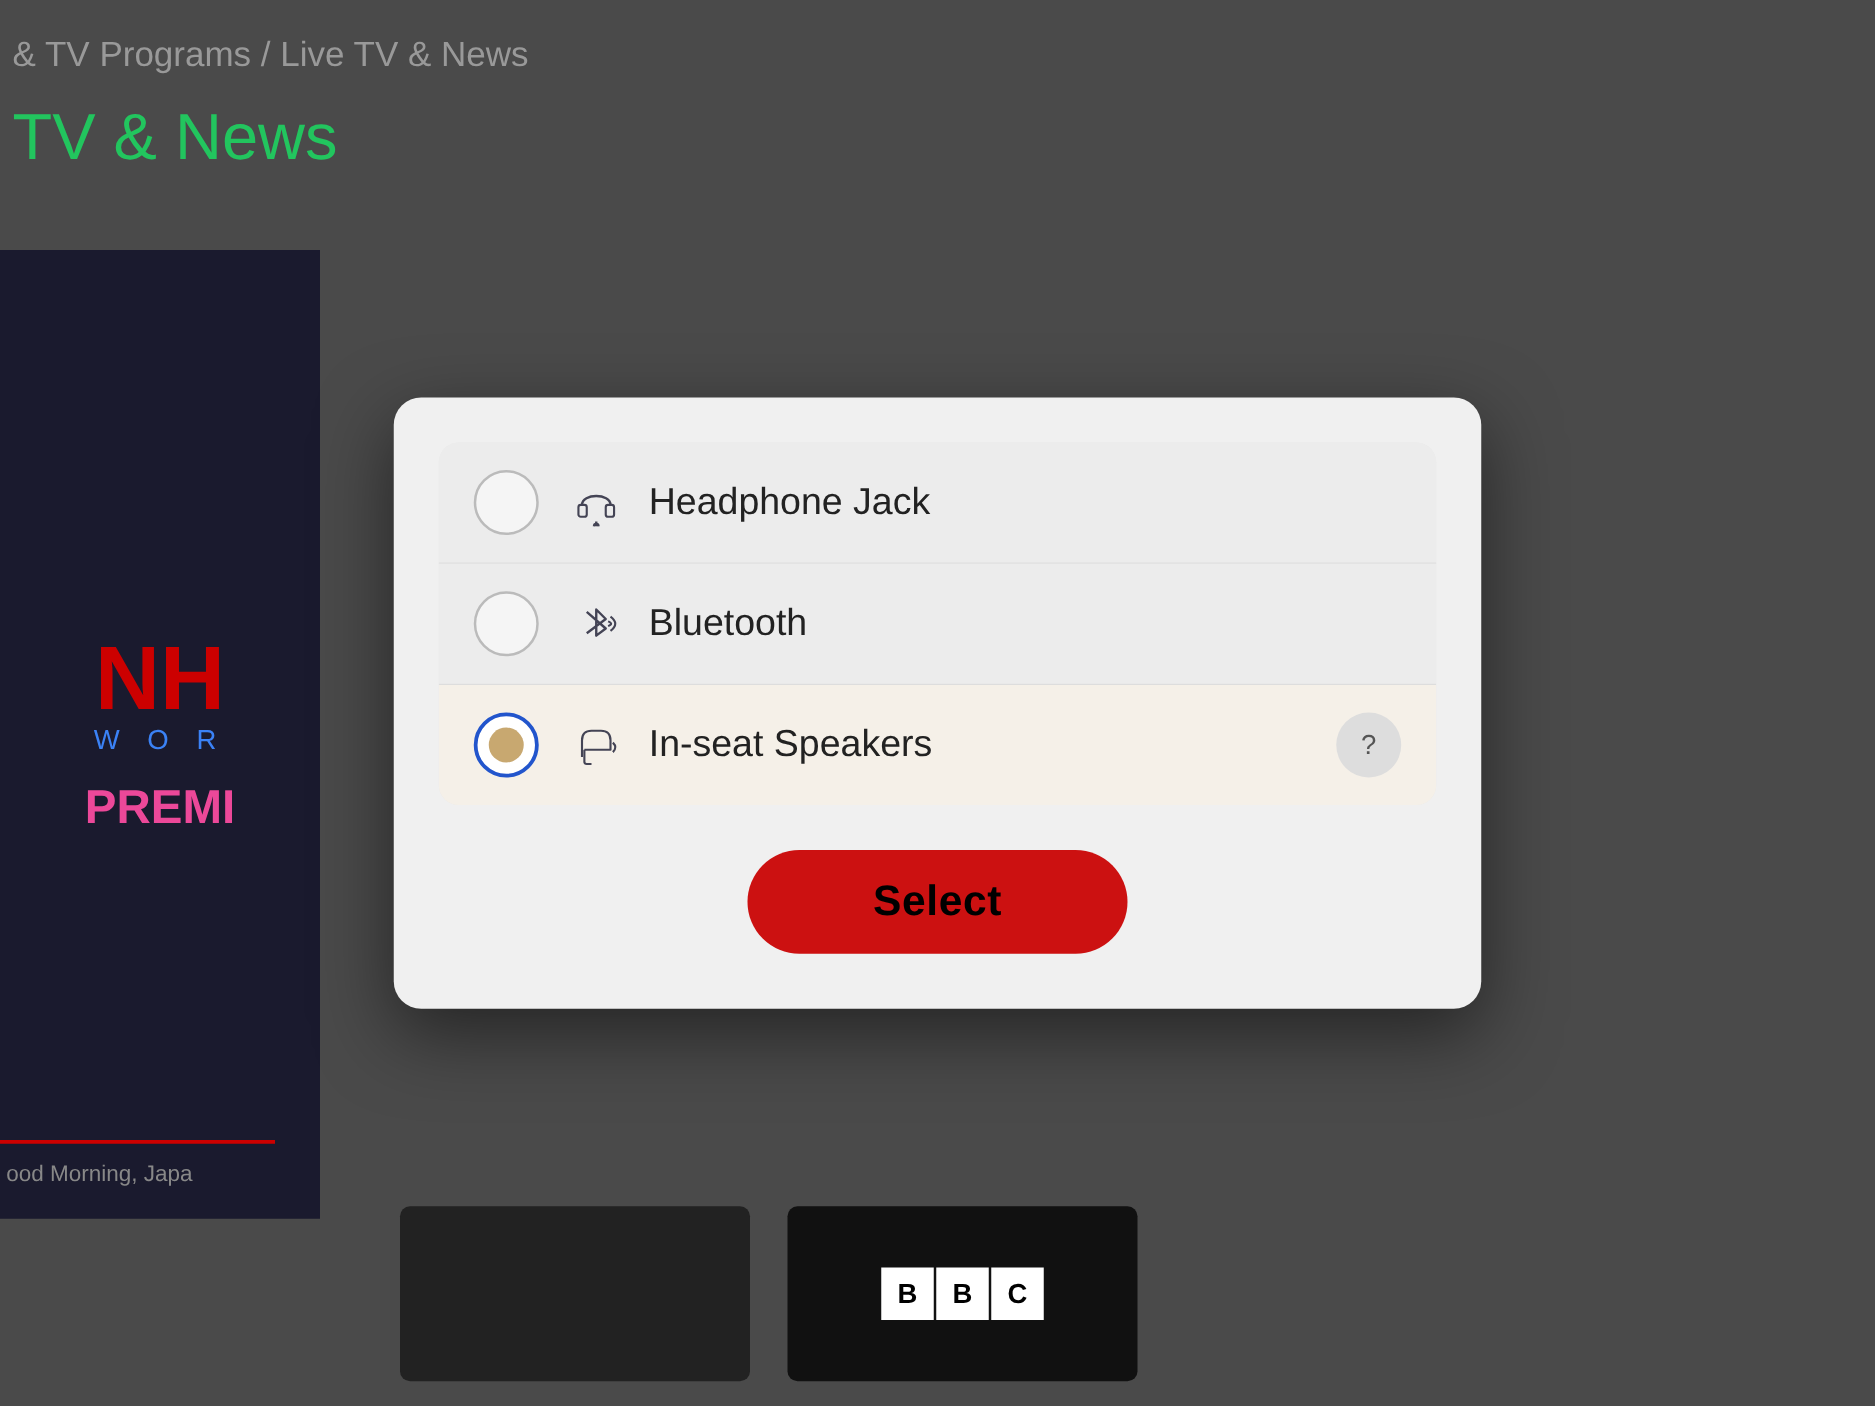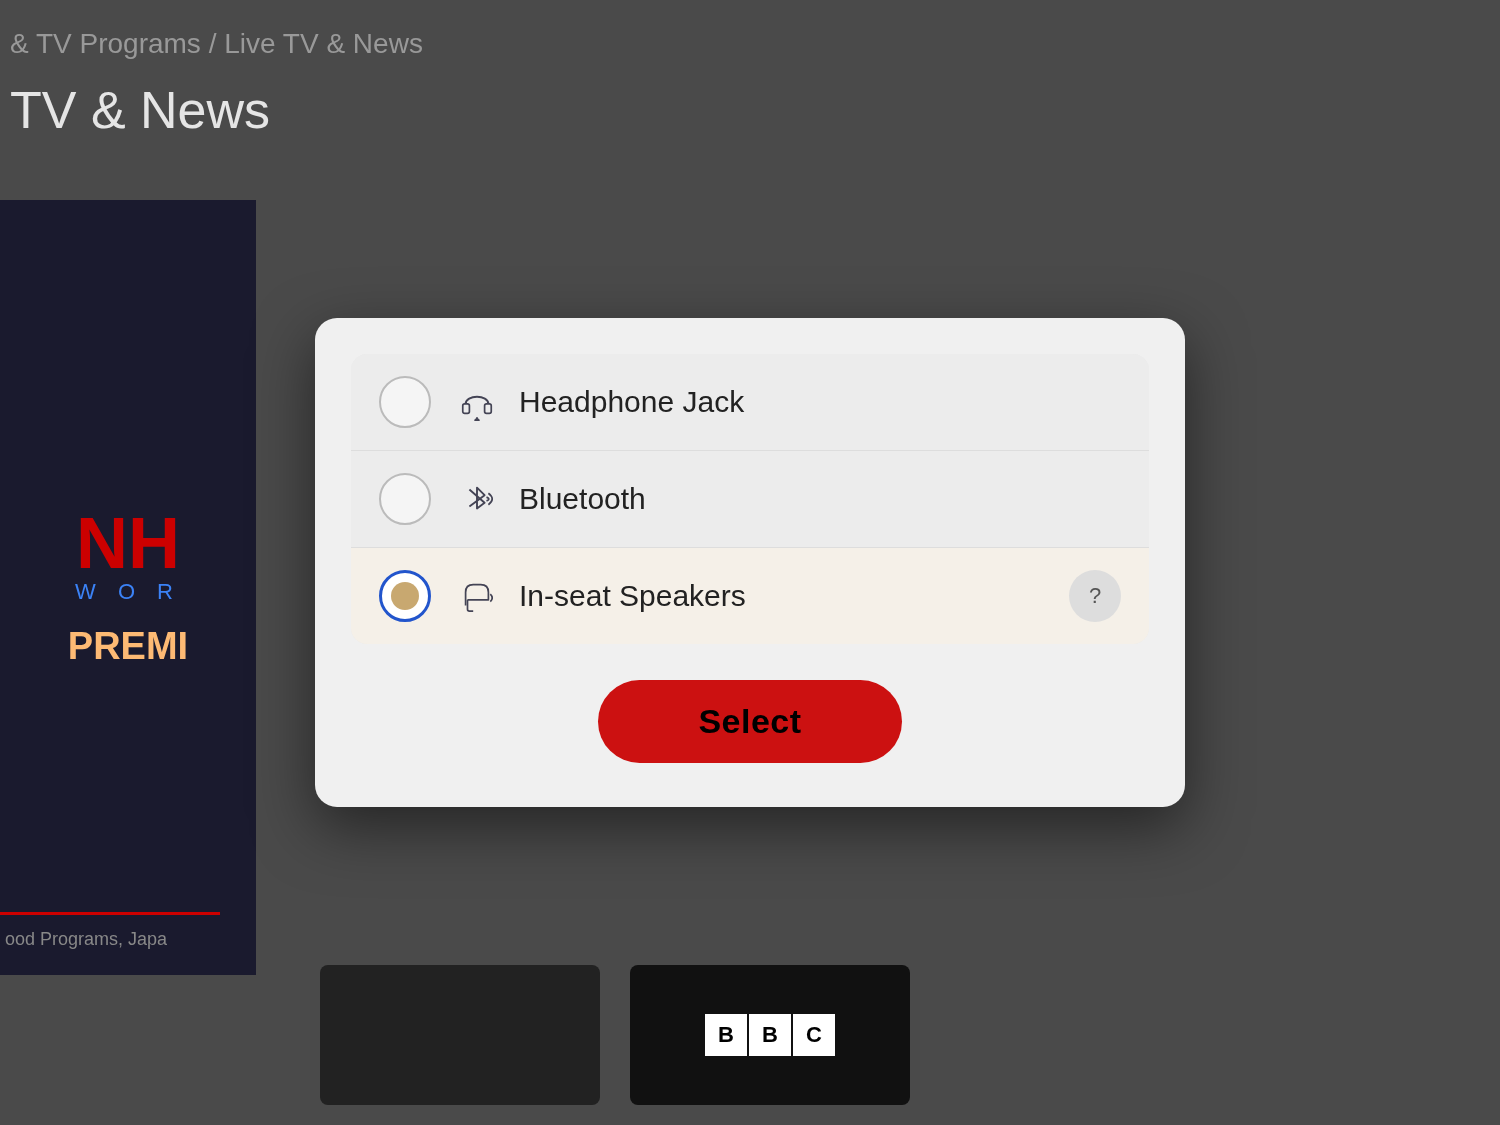--- a/index.html
+++ b/index.html
@@ -28,21 +28,21 @@
       left: 10px;
       color: #999;
       font-size: 28px;
       font-weight: 400;
     }
 
     .bg-title {
       position: absolute;
       top: 80px;
       left: 10px;
-      color: #e5e5e5;
+      color: #22c55e;
       font-size: 52px;
       font-weight: 500;
     }
 
     
     .bg-tv-panel {
       position: absolute;
       left: 0;
       top: 200px;
       width: 256px;
@@ -64,21 +64,21 @@
     }
 
     .bg-tv-world {
       color: #3b82f6;
       font-size: 22px;
       letter-spacing: 8px;
       text-align: center;
     }
 
     .bg-tv-premier {
-      color: #fdba74;
+      color: #ec4899;
       font-size: 38px;
       font-weight: 700;
       text-align: center;
       margin-top: 20px;
     }
 
     .bg-tv-band {
       position: absolute;
       bottom: 60px;
       left: 0;
@@ -282,21 +282,21 @@
 
 <div class="background">
   <span class="bg-breadcrumb">&amp; TV Programs / Live TV &amp; News</span>
   <span class="bg-title">TV &amp; News</span>
 
   <div class="bg-tv-panel">
     <div class="bg-tv-nhk">NH</div>
     <div class="bg-tv-world">W O R</div>
     <div class="bg-tv-premier">PREMI</div>
     <div class="bg-tv-band"></div>
-    <div class="bg-good-morning">ood Programs, Japa</div>
+    <div class="bg-good-morning">ood Morning, Japa</div>
   </div>
 
   <div class="bg-thumbnails">
     <div class="bg-thumb bg-thumb-1"></div>
     <div class="bg-thumb bg-thumb-2">
       <div class="bbc-logo">
         <div class="bbc-box">B</div>
         <div class="bbc-box">B</div>
         <div class="bbc-box">C</div>
       </div>

